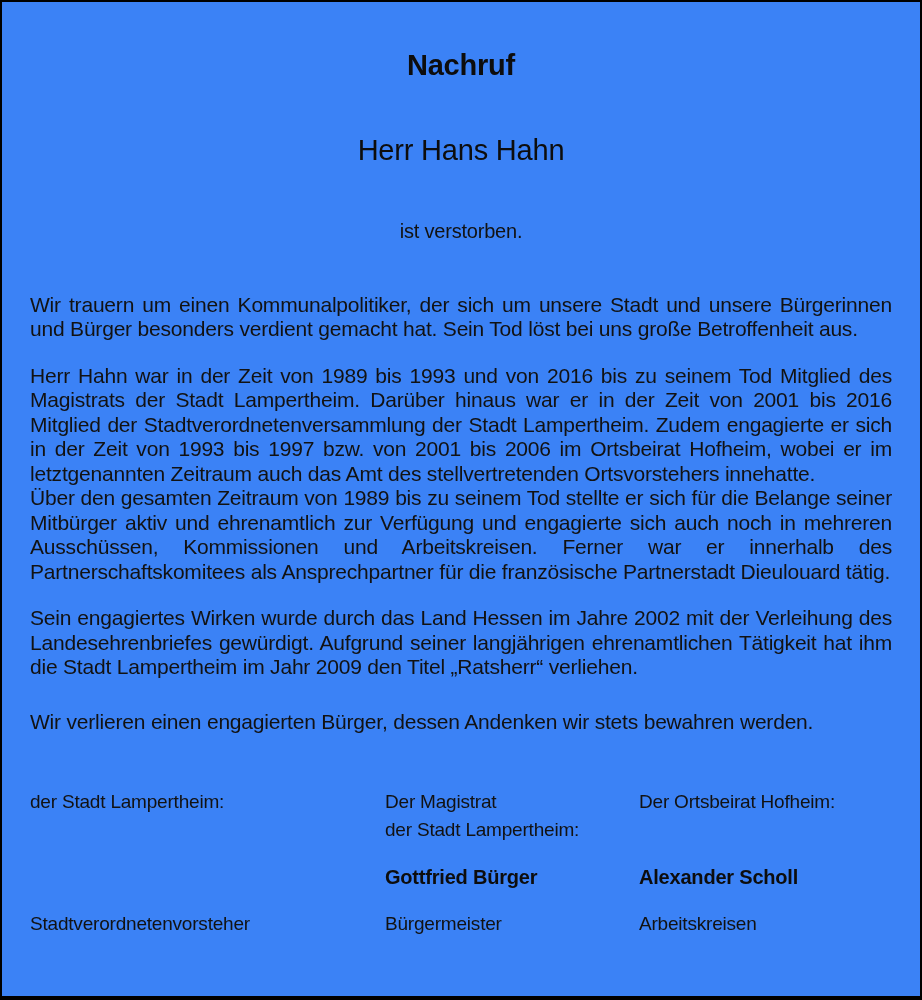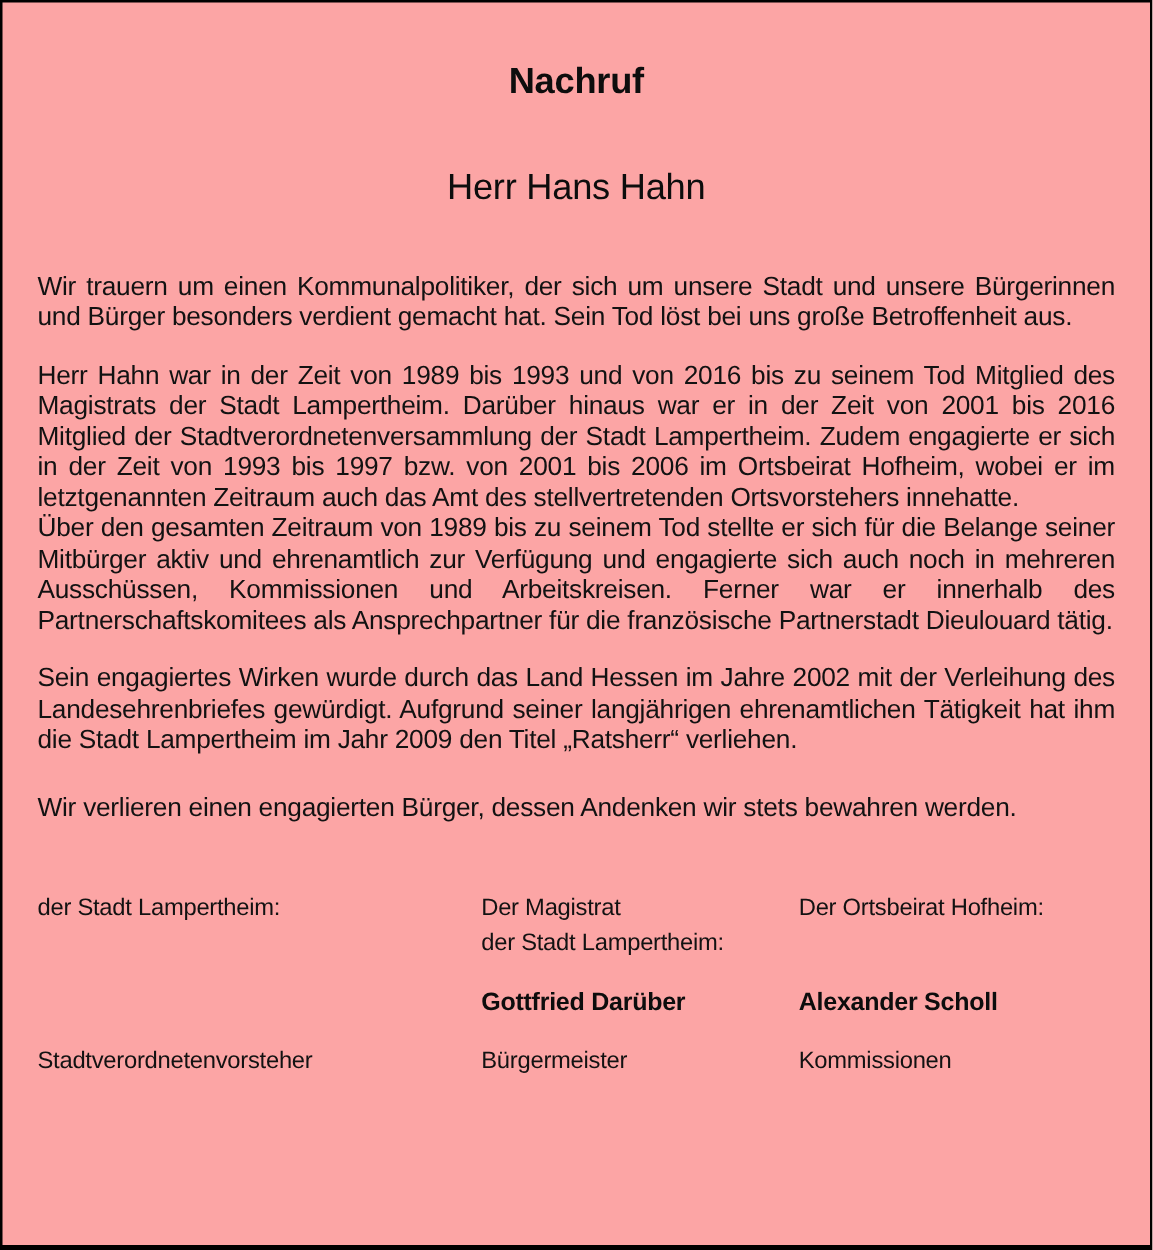--- a/index.html
+++ b/index.html
@@ -5,21 +5,21 @@
   html, body {
     margin: 0;
     padding: 0;
     background: #ffffff;
   }
   .page {
     position: relative;
     width: 922px;
     height: 1000px;
     box-sizing: border-box;
-    background: #fca5a5;
+    background: #3b82f6;
     border-top: 2px solid #000000;
     border-left: 2px solid #000000;
     border-right: 2px solid #000000;
     border-bottom: 4px solid #000000;
     padding: 0 28px;
     overflow: hidden;
     font-family: "Liberation Sans", "DejaVu Sans", sans-serif;
     color: #121212;
     letter-spacing: -0.2px;
   }
@@ -80,20 +80,21 @@
 </style>
 </head>
 <body>
 
 <div class="page">
 
   <h1 class="doc-title">Nachruf</h1>
 
   <h2 class="deceased">Herr Hans Hahn</h2>
 
+  <p class="subtitle">ist verstorben.</p>
 
   <p class="body-par par-1">Wir trauern um einen Kommunalpolitiker, der sich um unsere Stadt und unsere Bürgerinnen und Bürger besonders verdient gemacht hat. Sein Tod löst bei uns große Betroffenheit aus.</p>
 
   <p class="body-par par-2">Herr Hahn war in der Zeit von 1989 bis 1993 und von 2016 bis zu seinem Tod Mitglied des Magistrats der Stadt Lampertheim. Darüber hinaus war er in der Zeit von 2001 bis 2016 Mitglied der Stadtverordnetenversammlung der Stadt Lampertheim. Zudem engagierte er sich in der Zeit von 1993 bis 1997 bzw. von 2001 bis 2006 im Ortsbeirat Hofheim, wobei er im letztgenannten Zeitraum auch das Amt des stellvertretenden Ortsvorstehers innehatte.</p>
 
   <p class="body-par par-3">Über den gesamten Zeitraum von 1989 bis zu seinem Tod stellte er sich für die Belange seiner Mitbürger aktiv und ehrenamtlich zur Verfügung und engagierte sich auch noch in mehreren Ausschüssen, Kommissionen und Arbeitskreisen. Ferner war er innerhalb des Partnerschaftskomitees als Ansprechpartner für die französische Partnerstadt Dieulouard tätig.</p>
 
   <p class="body-par par-4">Sein engagiertes Wirken wurde durch das Land Hessen im Jahre 2002 mit der Verleihung des Landesehrenbriefes gewürdigt. Aufgrund seiner langjährigen ehrenamtlichen Tätigkeit hat ihm die Stadt Lampertheim im Jahr 2009 den Titel „Ratsherr“ verliehen.</p>
 
   <p class="body-par par-5">Wir verlieren einen engagierten Bürger, dessen Andenken wir stets bewahren werden.</p>
@@ -105,22 +106,22 @@
     </div>
     <div class="sig-org col-2">
       <span class="org-line">Der Magistrat</span>
       <span class="org-line">der Stadt Lampertheim:</span>
     </div>
     <div class="sig-org col-3">
       <span class="org-line">Der Ortsbeirat Hofheim:</span>
       <span class="org-line"></span>
     </div>
 
-    <div class="sig-name col-2">Gottfried Darüber</div>
+    <div class="sig-name col-2">Gottfried Bürger</div>
     <div class="sig-name col-3">Alexander Scholl</div>
 
     <div class="sig-role col-1">Stadtverordnetenvorsteher</div>
     <div class="sig-role col-2">Bürgermeister</div>
-    <div class="sig-role col-3">Kommissionen</div>
+    <div class="sig-role col-3">Arbeitskreisen</div>
 
   </div>
 
 </div>
 
 </body></html>

